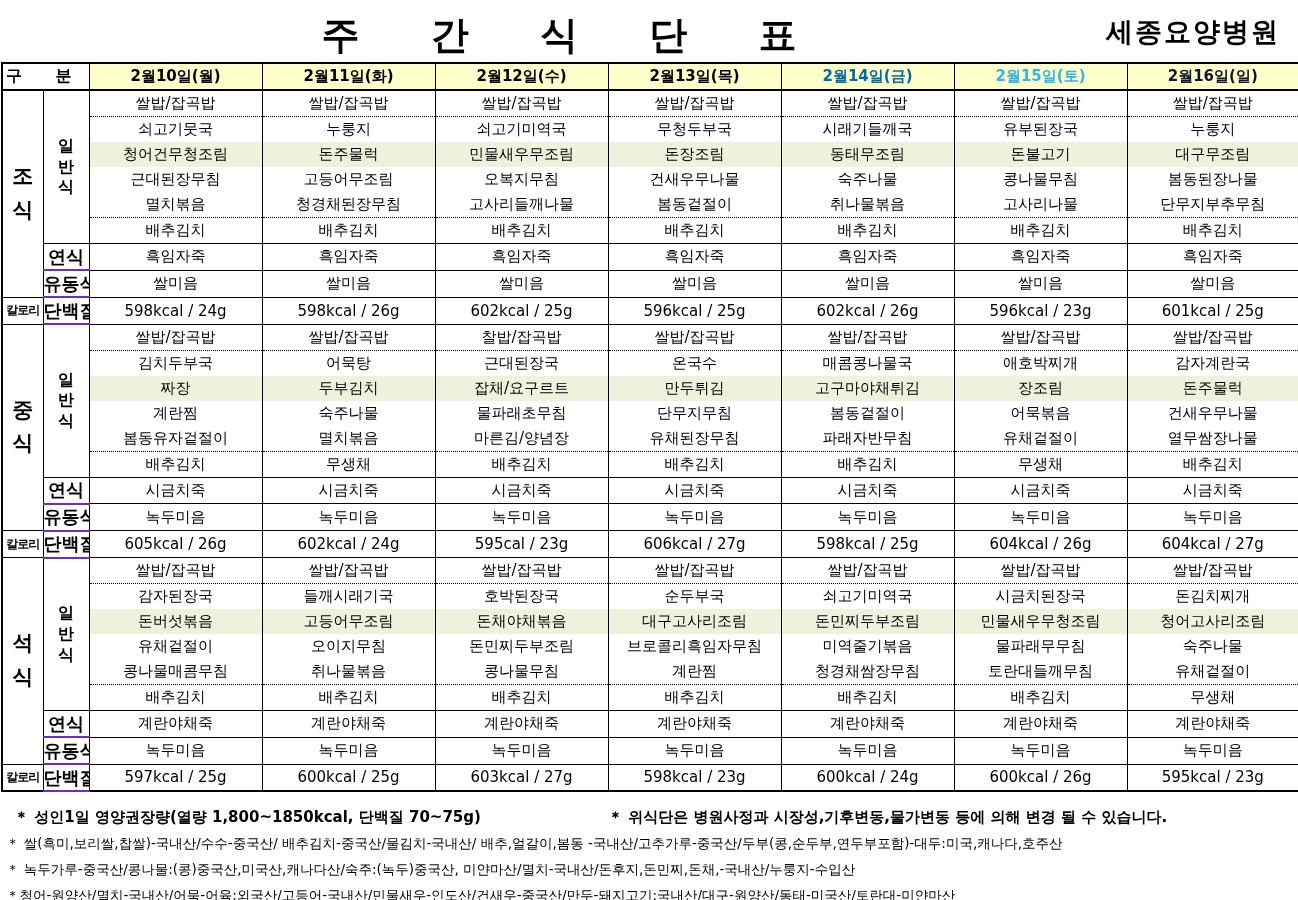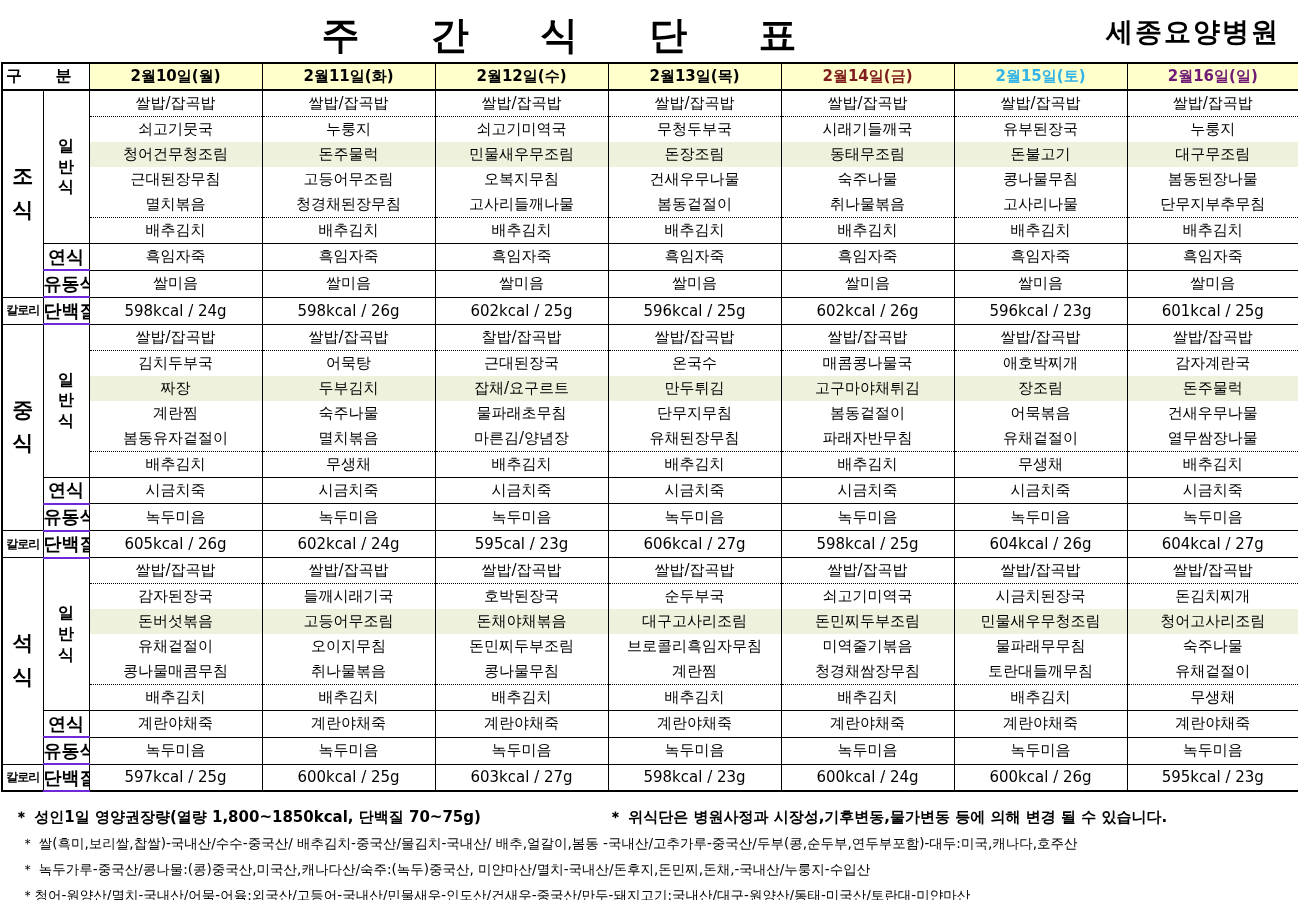--- a/index.html
+++ b/index.html
@@ -44,21 +44,21 @@
   td.menu-cell{font-size:15px;}
   td.kcal-cell{font-size:15px;border-bottom:1px solid #000;}
   td.dot{border-bottom:1px dotted #000;}
   td.bb{border-bottom:1px solid #000;}
   td.hl{background:#eef1dc;}
   
   .notes{position:relative;margin-top:12px;}
   .note-row1{position:relative;height:26px;font-size:15px;font-weight:bold;}
   .note-row1 .left{position:absolute;left:14px;top:4px;}
   .note-row1 .right{position:absolute;left:608px;top:4px;}
-  .note{height:26px;line-height:26px;font-size:13.5px;padding-left:21px;white-space:nowrap;}
+  .note{height:26px;line-height:26px;font-size:13.5px;padding-left:6px;white-space:nowrap;}
 </style>
 </head>
 <body>
 
 <div class="page">
 
   <div class="titlebar">
     <div class="title">주 간 식 단 표</div>
     <div class="hospital">세종요양병원</div>
   </div>
@@ -75,23 +75,23 @@
         <col style="width: 173px;">
         <col style="width: 172px;">
       </colgroup>
       <tbody>
         <tr>
           <th class="corner-cell" colspan="2">구 분</th>
           <th class="date-cell" style="color: rgb(0, 0, 0);">2월10일(월)</th>
           <th class="date-cell" style="color: rgb(0, 0, 0);">2월11일(화)</th>
           <th class="date-cell" style="color: rgb(0, 0, 0);">2월12일(수)</th>
           <th class="date-cell" style="color: rgb(0, 0, 0);">2월13일(목)</th>
-          <th class="date-cell" style="color: #7f1d1d;">2월14일(금)</th>
+          <th class="date-cell" style="color: #0369a1;">2월14일(금)</th>
           <th class="date-cell" style="color: rgb(51, 179, 230);">2월15일(토)</th>
-          <th class="date-cell" style="color: #701a75;">2월16일(일)</th>
+          <th class="date-cell" style="color: #0f172a;">2월16일(일)</th>
         </tr>
         <tr>
           <td class="meal-label" rowspan="8">조
 식</td>
           <td class="type-label" rowspan="6">일
 반
 식</td>
           <td class="menu-cell dot">쌀밥/잡곡밥</td>
           <td class="menu-cell dot">쌀밥/잡곡밥</td>
           <td class="menu-cell dot">쌀밥/잡곡밥</td>

